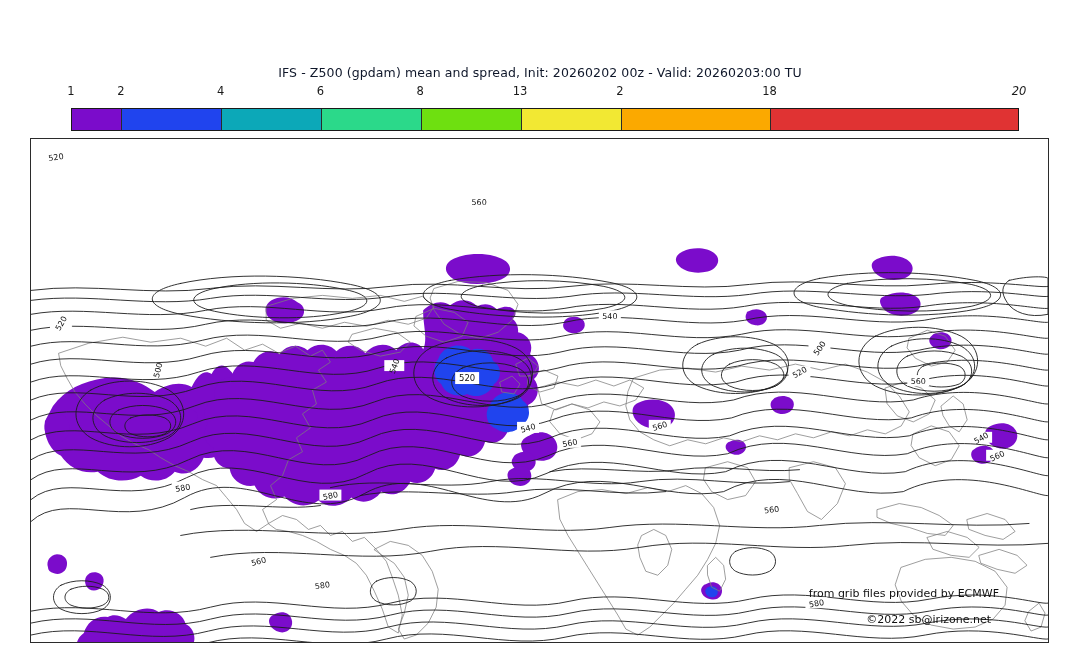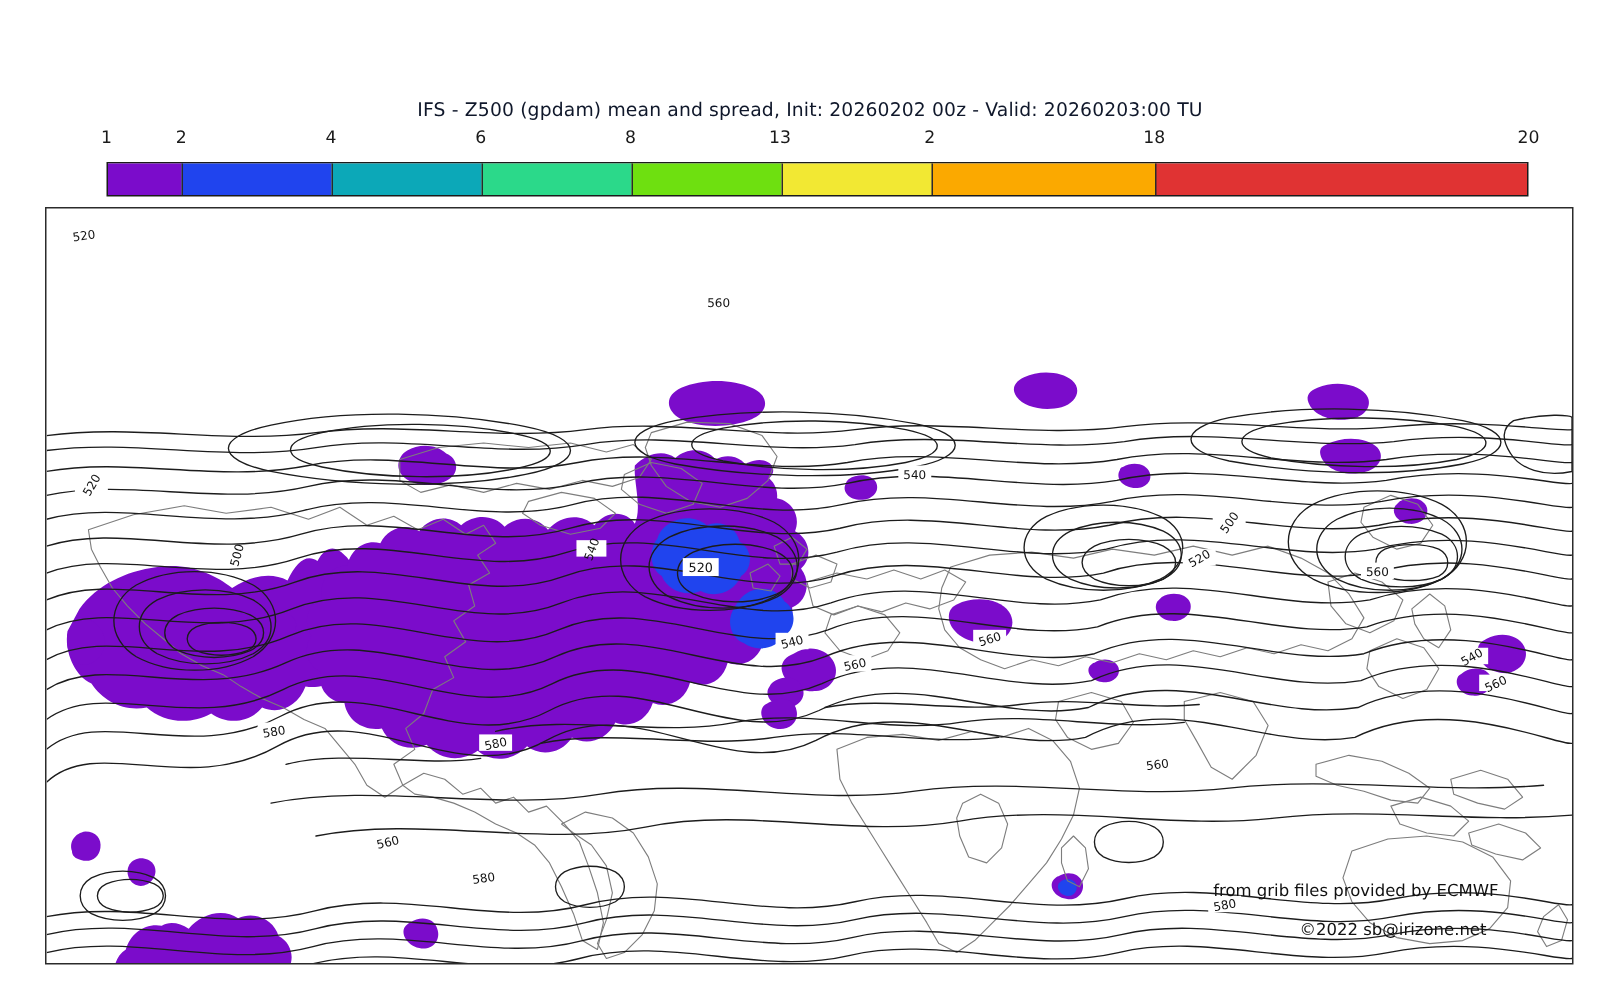--- a/index.html
+++ b/index.html
@@ -83,21 +83,21 @@
 
   <div id="colorbar-ticks">
       <div class="cb-tick" style="left: 0%;">1</div>
       <div class="cb-tick" style="left: 5.26316%;">2</div>
       <div class="cb-tick" style="left: 15.7895%;">4</div>
       <div class="cb-tick" style="left: 26.3158%;">6</div>
       <div class="cb-tick" style="left: 36.8421%;">8</div>
       <div class="cb-tick" style="left: 47.3684%;">13</div>
       <div class="cb-tick" style="left: 57.8947%;">2</div>
       <div class="cb-tick" style="left: 73.6842%;">18</div>
-      <div class="cb-tick" style="left: 100%;">20</div>
+      <div class="cb-tick" style="left: 100%; font-style: italic;">20</div>
     </div>
 
   <div id="colorbar-wrap">
     <div id="colorbar">
         <div class="cb-seg" style="background: rgb(123, 12, 203); width: 5.26316%;"></div>
         <div class="cb-seg" style="background: rgb(32, 68, 238); width: 10.5263%;"></div>
         <div class="cb-seg" style="background: rgb(12, 168, 184); width: 10.5263%;"></div>
         <div class="cb-seg" style="background: rgb(43, 217, 138); width: 10.5263%;"></div>
         <div class="cb-seg" style="background: rgb(110, 224, 16); width: 10.5263%;"></div>
         <div class="cb-seg" style="background: rgb(242, 232, 51); width: 10.5263%;"></div>

